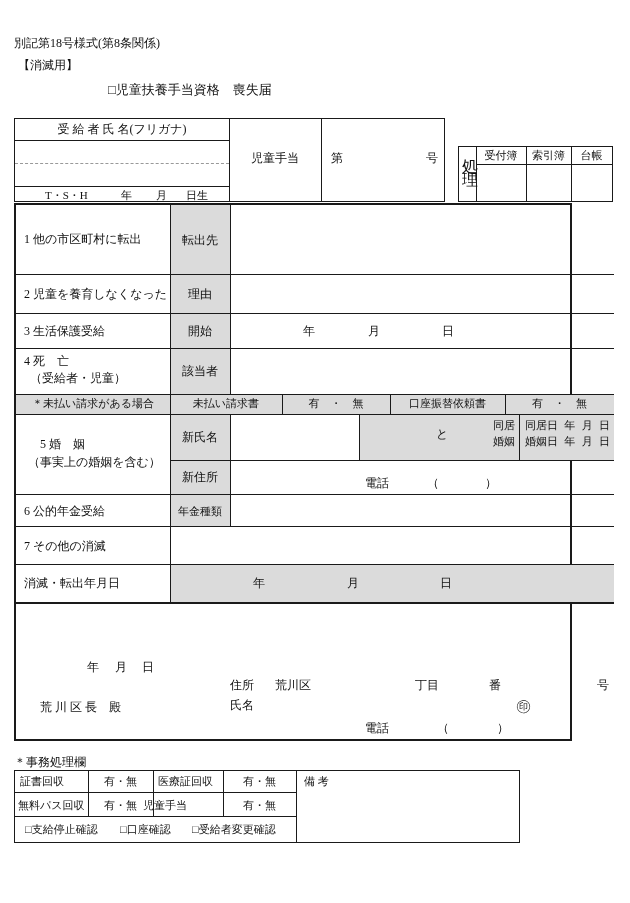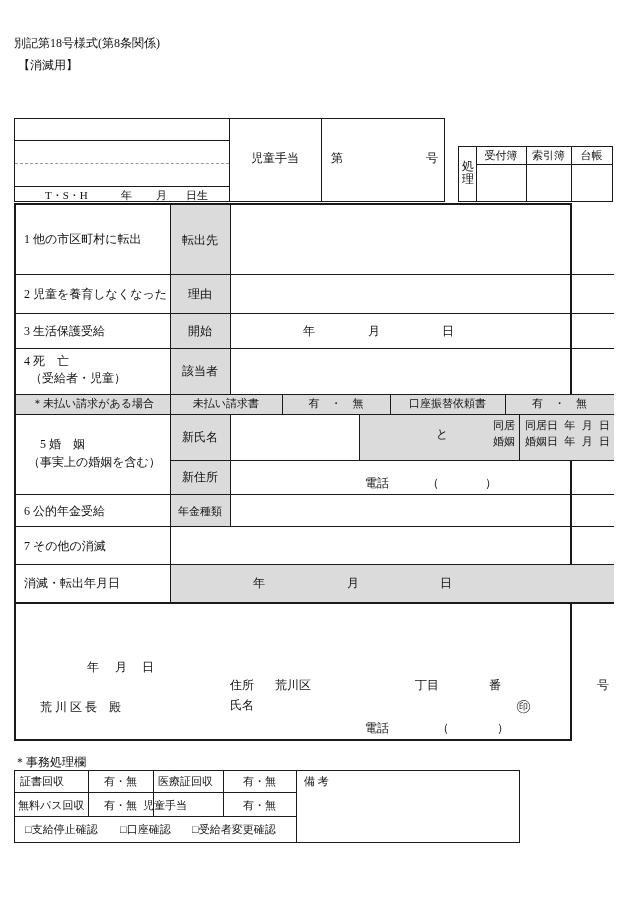--- a/index.html
+++ b/index.html
@@ -21,44 +21,48 @@
   .f15{font-size:15px;}
   .flexsb{display:flex;justify-content:space-between;}
 </style>
 </head>
 <body>
 
 <div class="sheet">
 
   <div class="abs" style="left:14px;top:36px;">別記第18号様式(第8条関係)</div>
   <div class="abs" style="left:18px;top:58px;">【消滅用】</div>
+  <div class="abs f13" style="left:108px;top:82px;">
+    <span>□</span><span>児童扶養手当資格　喪失届</span>
+  </div>
 
   <div class="box" style="left:14px;top:118px;width:431px;height:84px;">
     <div class="vl" style="left:214px;top:0;height:82px;"></div>
     <div class="vl" style="left:306px;top:0;height:82px;"></div>
     <div class="hl" style="left:0;top:21px;width:214px;"></div>
     <div class="dash" style="left:0;top:44px;width:214px;"></div>
     <div class="hl" style="left:0;top:67px;width:214px;"></div>
+    <div class="abs ctr" style="left:0;top:3px;width:214px;">受 給 者 氏 名(フリガナ)</div>
     <div class="abs" style="left:0;top:22px;width:214px;height:22px;"></div>
     <div class="abs" style="left:0;top:45px;width:214px;height:22px;"></div>
     <div class="abs f11" style="left:30px;top:70px;">T・S・H</div>
     <div class="abs f11" style="left:106px;top:70px;">年</div>
     <div class="abs f11" style="left:141px;top:70px;">月</div>
     <div class="abs f11" style="left:171px;top:70px;">日生</div>
     <div class="abs ctr" style="left:214px;top:32px;width:92px;">児童手当</div>
     <div class="abs" style="left:316px;top:32px;">第</div>
     <div class="abs" style="left:411px;top:32px;">号</div>
   </div>
 
   <div class="box" style="left:458px;top:146px;width:155px;height:56px;">
     <div class="vl" style="left:17px;top:0;height:54px;"></div>
     <div class="vl" style="left:67px;top:0;height:54px;"></div>
     <div class="vl" style="left:112px;top:0;height:54px;"></div>
     <div class="hl" style="left:17px;top:17px;width:136px;"></div>
-    <div class="abs" style="left:3px;top:13px;width:13px;font-size:12px;line-height:13px;white-space:normal;word-break:break-all;">処理</div>
+    <div class="abs" style="left:3px;top:13px;width:13px;font-size:16px;line-height:13px;white-space:normal;word-break:break-all;">処理</div>
     <div class="abs ctr f11" style="left:17px;top:2px;width:50px;">受付簿</div>
     <div class="abs ctr f11" style="left:67px;top:2px;width:45px;">索引簿</div>
     <div class="abs ctr f11" style="left:112px;top:2px;width:41px;">台帳</div>
   </div>
 
   <div class="box thick" style="left:14px;top:203px;width:558px;height:538px;padding-left:16px;">
 
     <div class="gr" style="left:154px;top:0;width:60px;height:189px;"></div>
     <div class="gr" style="left:0;top:189px;width:598px;height:20px;"></div>
     <div class="gr" style="left:154px;top:209px;width:60px;height:112px;"></div>

